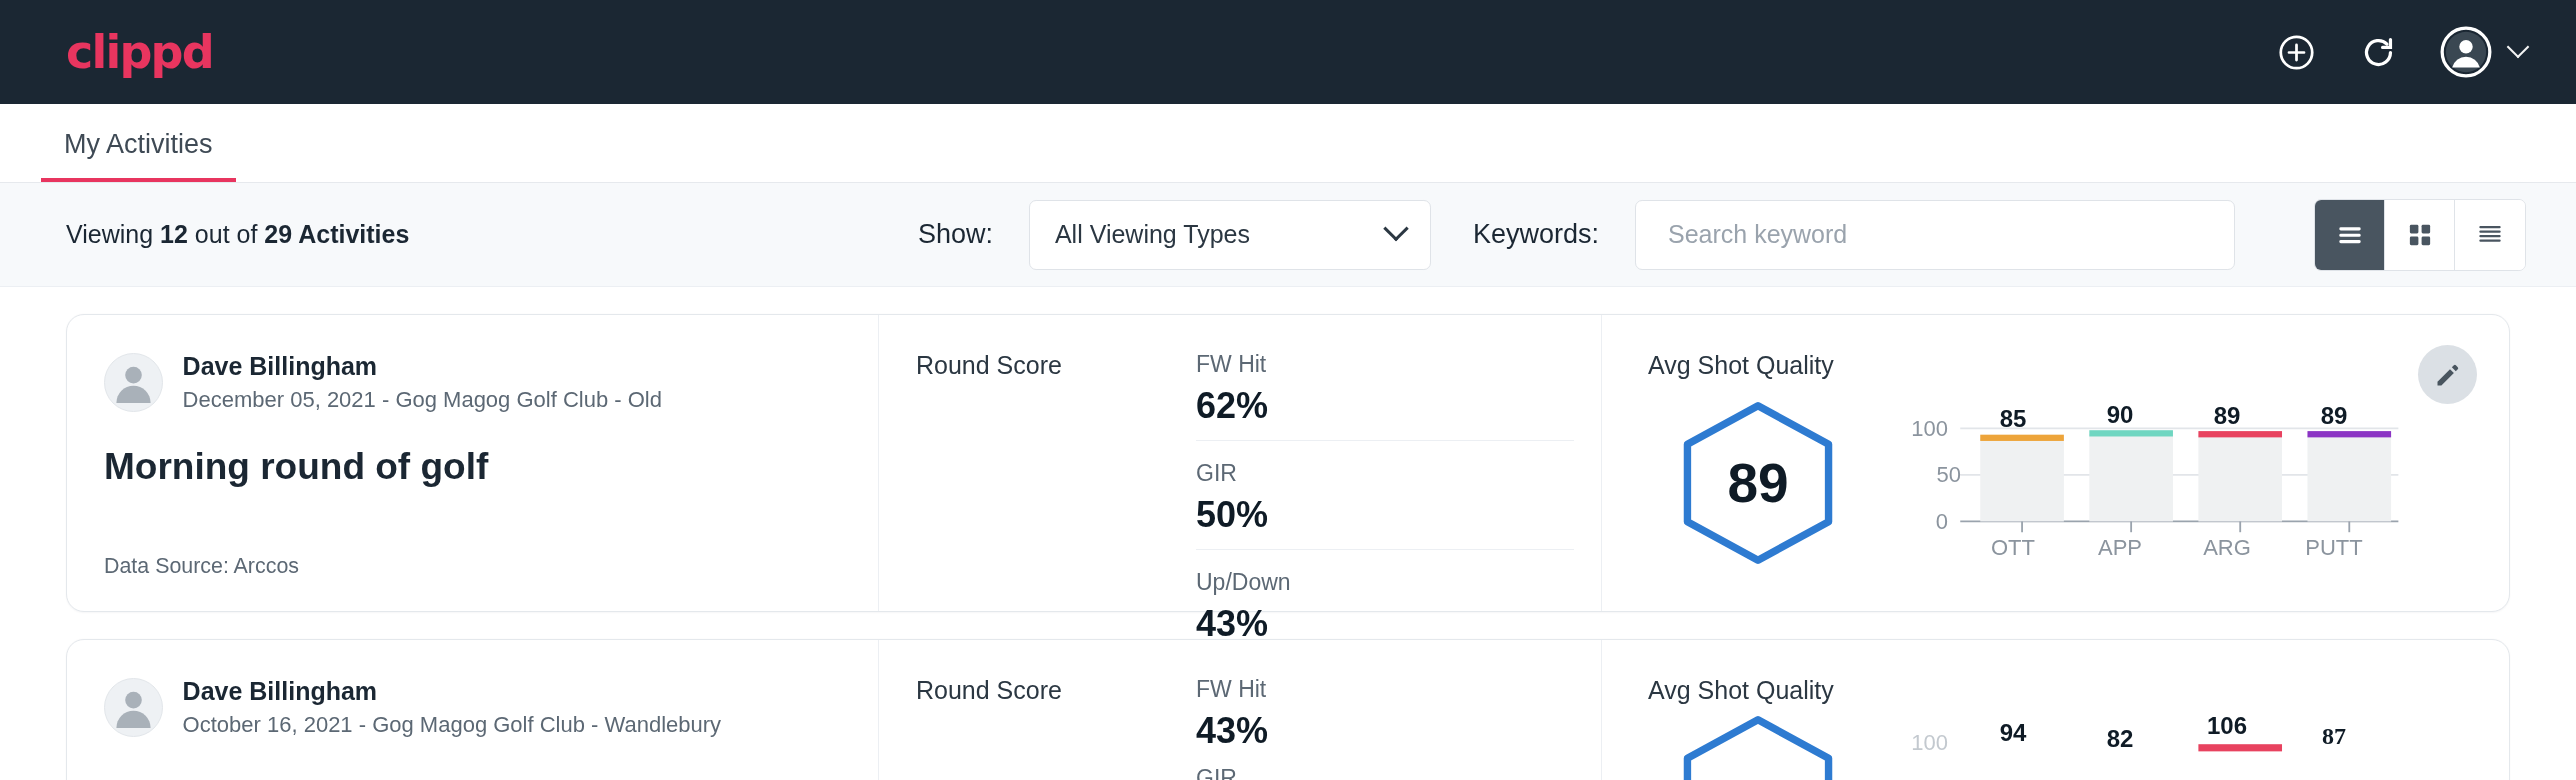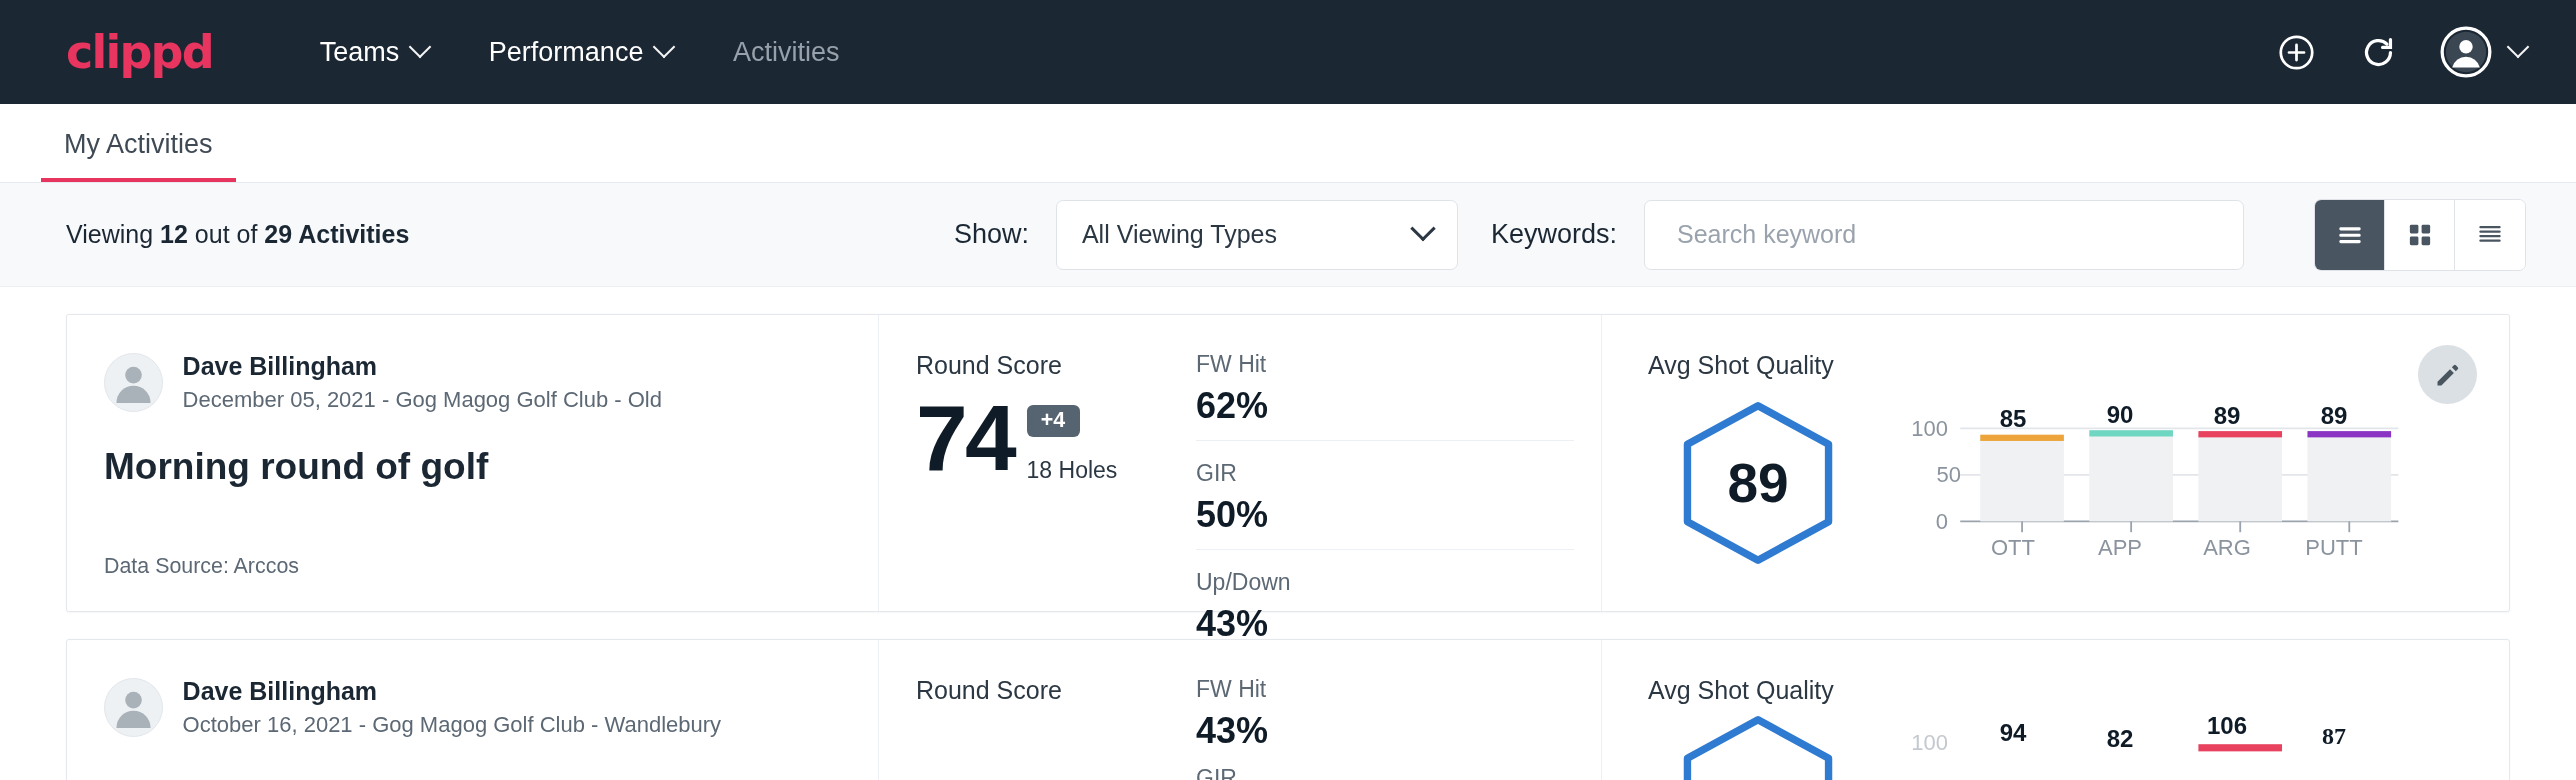--- a/index.html
+++ b/index.html
@@ -70,21 +70,21 @@
     height: 104px;
     background: #f7f9fb;
     display: flex; align-items: center;
     padding: 0 50px 0 66px;
     border-bottom: 0.9px solid #eceff3;
   }
   .viewing { font-size: 25px; color: #1b2733; }
   .viewing b { font-weight: 700; }
   .filter-mid {
     margin-left: auto;
-    display: flex; align-items: center; gap: 27px;
+    display: flex; align-items: center; gap: 36px;
   }
   .flabel { font-size: 27px; color: #1b2733; }
   .select {
     width: 402px; height: 70px;
     background: #fff;
     border: 0.9px solid #dfe3e8;
     border-radius: 7.1px;
     display: flex; align-items: center;
     padding: 0 25px;
     font-size: 25px; color: #2b3742;
@@ -121,21 +121,21 @@
     border-right: 0.9px solid #dfe3e8;
     cursor: pointer; background: #fff;
   }
   .vt:last-child { border-right: none; }
   .vt.active { background: #495560; }
 
   
   .cards { padding: 27px 66px 0 66px; background: #fff; }
   .card {
     border: 0.9px solid #e4e8ec;
-    border-radius: 3px;
+    border-radius: 18px;
     background: #fff;
     height: 298px;
     display: flex;
     position: relative;
     margin-bottom: 27px;
     box-shadow: 0 0.9px 1.8px rgba(16,24,40,.04);
   }
   .col-left {
     width: 812px;
     padding: 36px 36px 32px 37px;
@@ -200,33 +200,20 @@
 
   
   .card.clipped { height: 179px; overflow: hidden; margin-bottom: 0; }
 </style>
 </head>
 <body>
 
 <div class="topnav">
   <div class="logo">clippd</div>
 
-  <div class="navlinks">
-    <div class="navitem">
-      <span>Teams</span>
-      <span class="chev"></span>
-    </div>
-    <div class="navitem">
-      <span>Performance</span>
-      <span class="chev"></span>
-    </div>
-    <div class="navitem muted">
-      <span>Activities</span>
-    </div>
-  </div>
 
   <div class="navright">
     <span class="icon-btn">
       <svg width="41" height="41" viewBox="0 0 24 24" fill="none" stroke="#ffffff" stroke-width="1.6">
         <circle cx="12" cy="12" r="9.2"></circle>
           <path d="M12 7.6v8.8M7.6 12h8.8" stroke-linecap="round"></path>
       </svg>
     </span>
     <span class="icon-btn">
       <svg width="41" height="41" viewBox="0 0 24 24" fill="none" stroke="#ffffff" stroke-width="1.9" stroke-linecap="round">
@@ -315,27 +302,20 @@
           <div class="pname">Dave Billingham</div>
           <div class="pmeta">December 05, 2021 - Gog Magog Golf Club - Old</div>
         </div>
       </div>
       <div class="ctitle">Morning round of golf</div>
       <div class="csource">Data Source: Arccos</div>
     </div>
 
     <div class="col-score">
       <div class="slabel">Round Score</div>
-      <div class="scorerow">
-        <span class="bignum">74</span>
-        <span class="scoreside">
-          <span class="badge">+4</span>
-          <span class="holes">18 Holes</span>
-        </span>
-      </div>
     </div>
 
     <div class="col-stats">
       <div class="stat bordered">
         <div class="stlabel">FW Hit</div>
         <div class="stvalue">62%</div>
       </div>
       <div class="stat bordered">
         <div class="stlabel">GIR</div>
         <div class="stvalue">50%</div>

